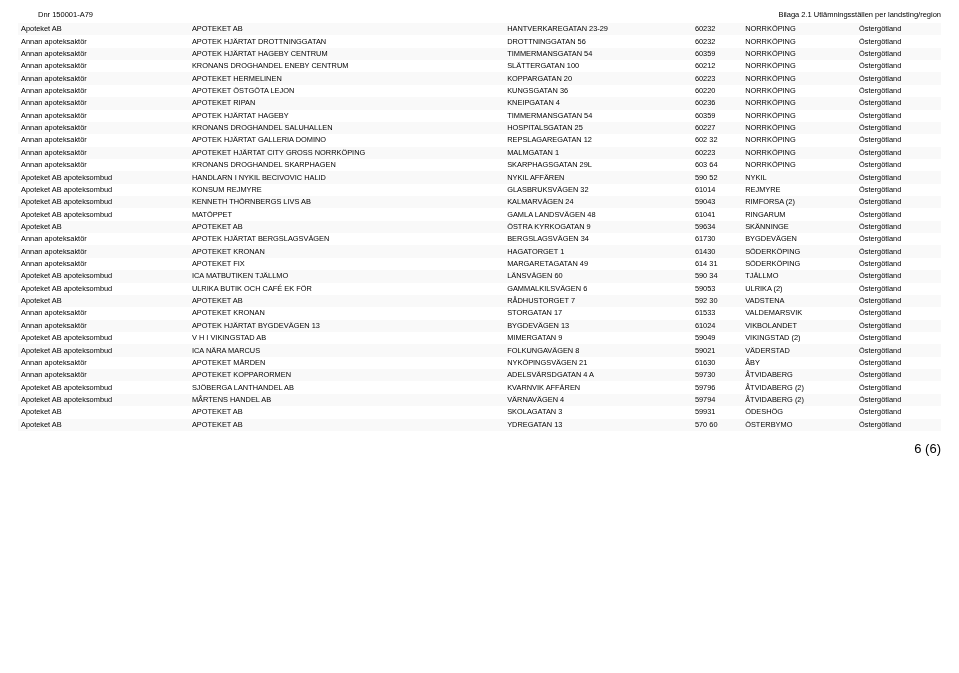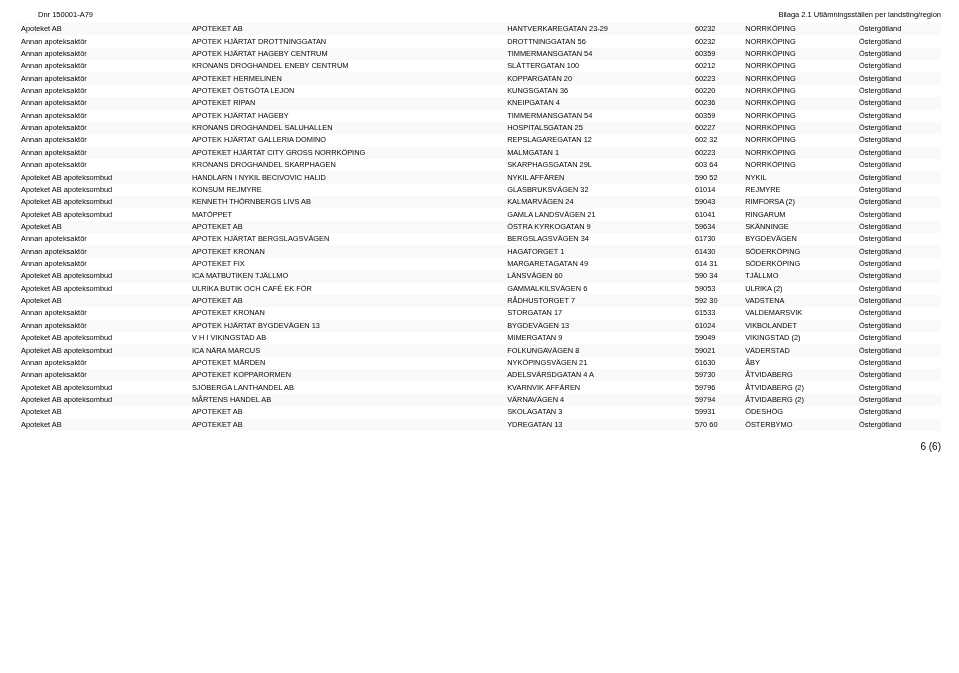--- a/index.html
+++ b/index.html
@@ -28,21 +28,21 @@
       font-size: 7.4px;
       line-height: 1.35;
     }
     .footer-row {
       display: flex;
       justify-content: flex-end;
       margin-top: 10px;
       font-size: 8px;
     }
     .page-num {
-      font-size: 10px;
+      font-size: 13px;
       margin-left: 14px;
     }
   </style>
 </head>
 <body>
 
 <div class="header-row">
   <span>Dnr 150001-A79</span>
   <span>Bilaga 2.1 Utlämningsställen per landsting/region</span>
 </div>
@@ -165,21 +165,21 @@
         <td>Apoteket AB apoteksombud</td>
         <td>KENNETH THÖRNBERGS LIVS AB</td>
         <td>KALMARVÄGEN 24</td>
         <td>59043</td>
         <td>RIMFORSA (2)</td>
         <td>Östergötland</td>
       </tr>
       <tr>
         <td>Apoteket AB apoteksombud</td>
         <td>MATÖPPET</td>
-        <td>GAMLA LANDSVÄGEN 21</td>
+        <td>GAMLA LANDSVÄGEN 48</td>
         <td>61041</td>
         <td>RINGARUM</td>
         <td>Östergötland</td>
       </tr>
       <tr style="background: rgb(249, 249, 249);">
         <td>Apoteket AB</td>
         <td>APOTEKET AB</td>
         <td>ÖSTRA KYRKOGATAN 9</td>
         <td>59634</td>
         <td>SKÄNNINGE</td>

